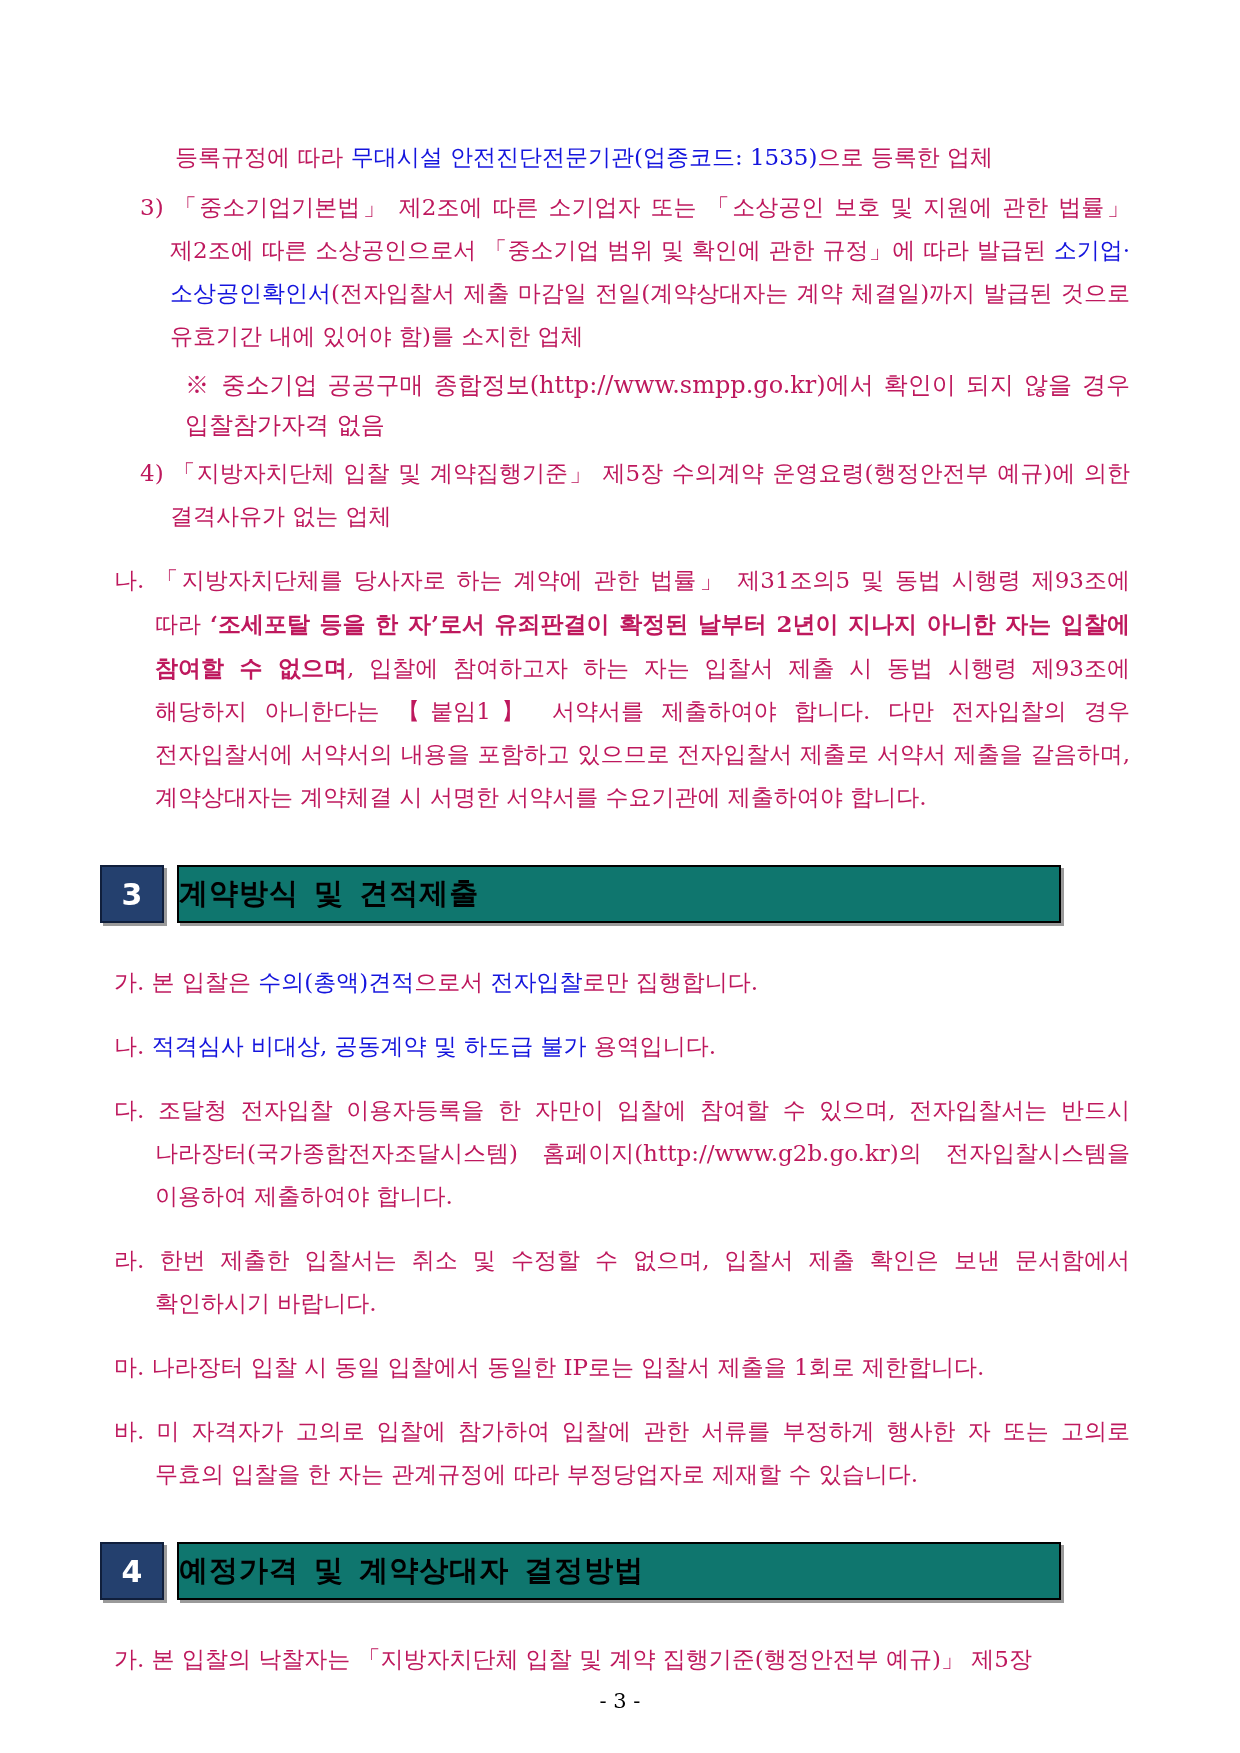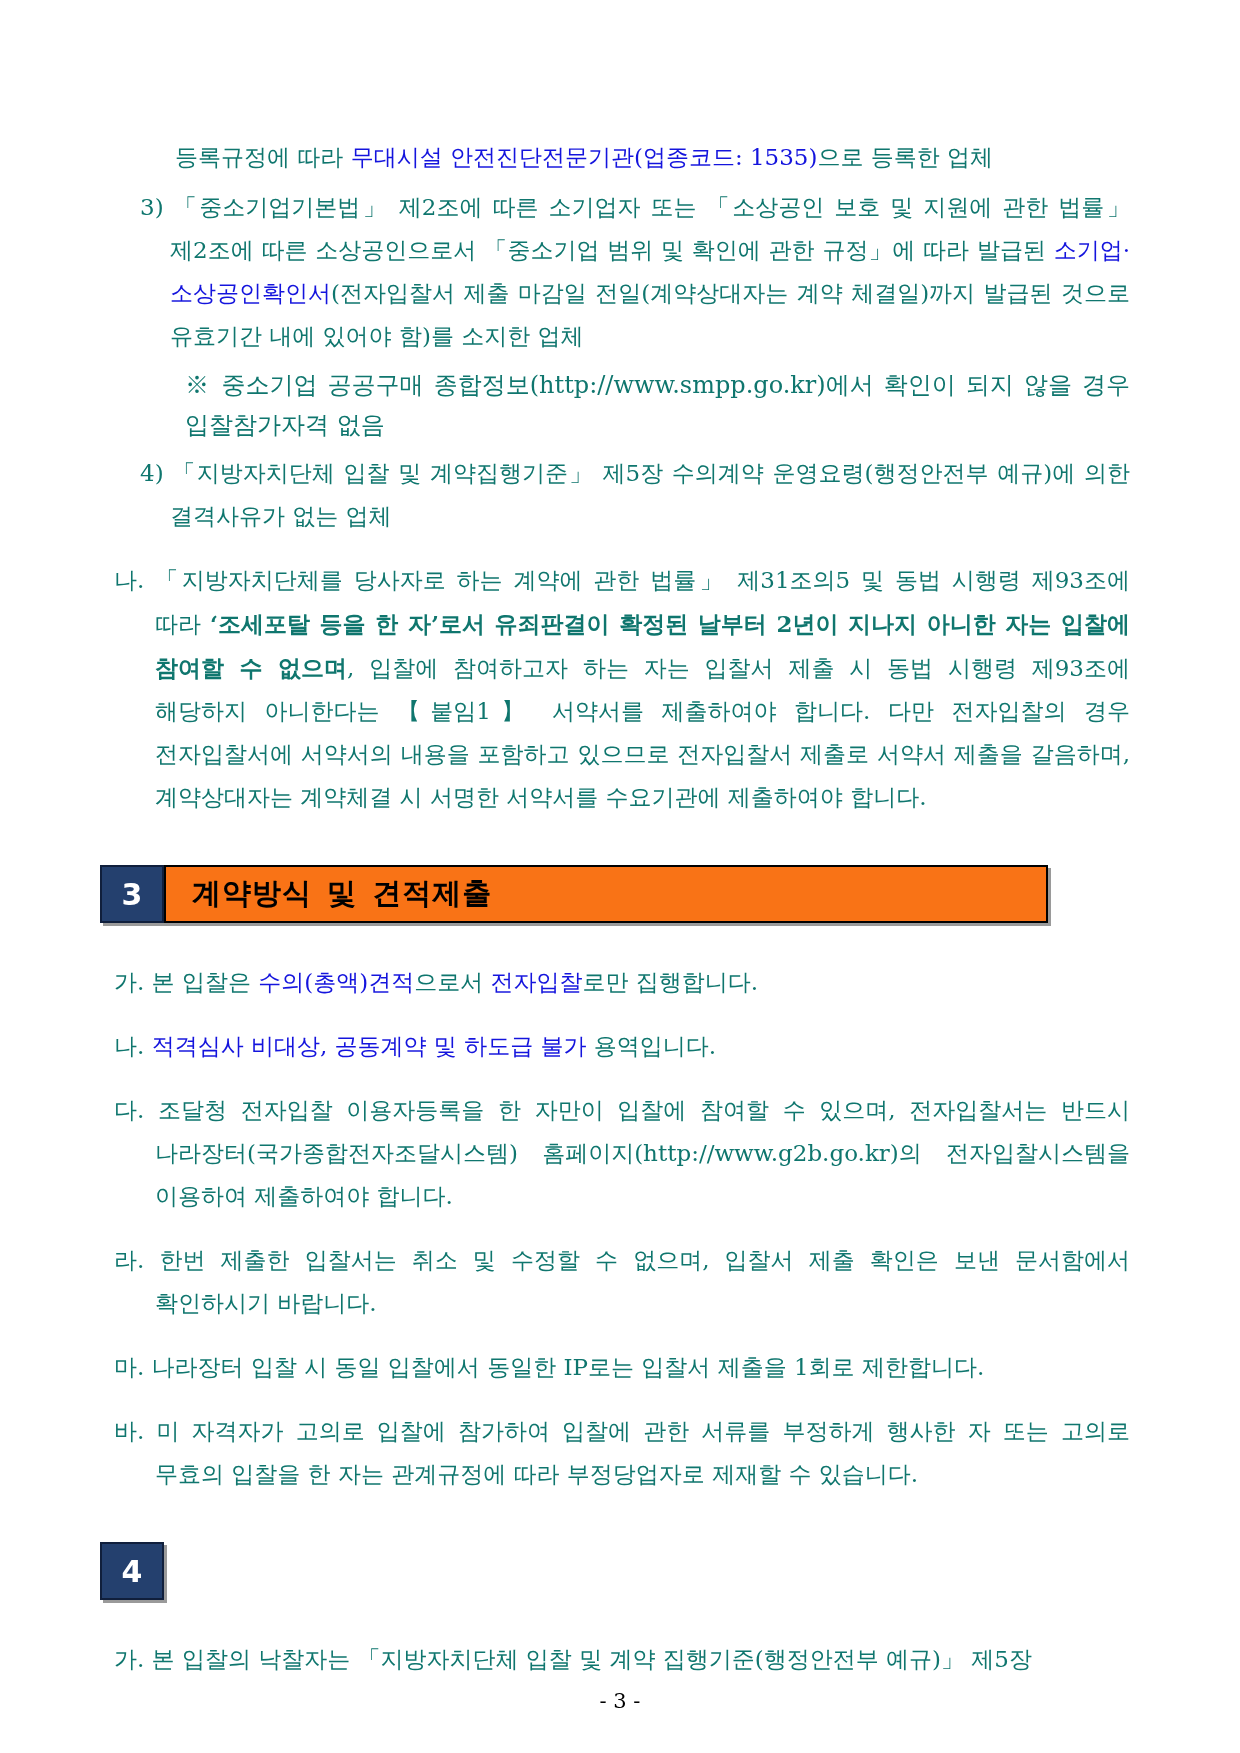--- a/index.html
+++ b/index.html
@@ -28,21 +28,21 @@
   }
   
   .para.deep{ padding-left:75px; }
   
   .para.num{ padding-left:70px; text-indent:-30px; }
   
   .para.note{ padding-left:85px; font-size:24px; line-height:40px; }
   
   .para.ga{ padding-left:55px; text-indent:-41px;margin-top:21px; }
 
-  .seg{ color:#0f766e; }
+  .seg{ color:#be185d; }
   .seg.blue{ color:var(--blue); font-weight:normal; }
   .seg.bold{ font-weight:bold; }
 
   .section{ margin-top:46px; }
   .sec-header{
     display:flex;
     align-items:stretch;
     height:58px;
     margin-bottom:38px;
   }
@@ -56,28 +56,27 @@
     font-weight:bold;
     display:flex;
     align-items:center;
     justify-content:center;
     box-sizing:border-box;
     font-family:"DejaVu Sans","Liberation Sans",sans-serif;
   }
   .sec-title-box{
     flex:0 0 auto;
     width:884px;
-    margin-left:0;
+    margin-left:13px;
     border:2px solid #000000;
     box-shadow:3px 3px 0 #9a9a9a;
     box-sizing:border-box;
     display:flex;
     align-items:center;
-    padding-left:26px;
-    background:#f97316;
+    background:#0f766e;
   }
   .sec-title{
     font-size:29px;
     font-weight:bold;
     letter-spacing:1px;
     word-spacing:4px;
   }
   .footer{
     position:absolute;
     left:0;
@@ -114,20 +113,23 @@
         <p class="para ga"><span class="seg">다. 조달청 전자입찰 이용자등록을 한 자만이 입찰에 참여할 수 있으며, 전자입찰서는 반드시 나라장터(국가종합전자조달시스템) 홈페이지(http://www.g2b.go.kr)의 전자입찰시스템을 이용하여 제출하여야 합니다.</span></p>
         <p class="para ga"><span class="seg">라. 한번 제출한 입찰서는 취소 및 수정할 수 없으며, 입찰서 제출 확인은 보낸 문서함에서 확인하시기 바랍니다.</span></p>
         <p class="para ga"><span class="seg">마. 나라장터 입찰 시 동일 입찰에서 동일한 IP로는 입찰서 제출을 1회로 제한합니다.</span></p>
         <p class="para ga"><span class="seg">바. 미 자격자가 고의로 입찰에 참가하여 입찰에 관한 서류를 부정하게 행사한 자 또는 고의로 무효의 입찰을 한 자는 관계규정에 따라 부정당업자로 제재할 수 있습니다.</span></p>
       </div>
   </div>
 
   <div class="section">
     <div class="sec-header">
       <div class="sec-num">4</div>
+      <div class="sec-title-box">
+        <span class="sec-title">예정가격 및 계약상대자 결정방법</span>
+      </div>
     </div>
     <div id="sec1-body">
         <p class="para ga"><span class="seg">가. 본 입찰의 낙찰자는 「지방자치단체 입찰 및 계약 집행기준(행정안전부 예규)」 제5장</span></p>
       </div>
   </div>
 
   <div class="footer">- 3 -</div>
 
 </div>
 

